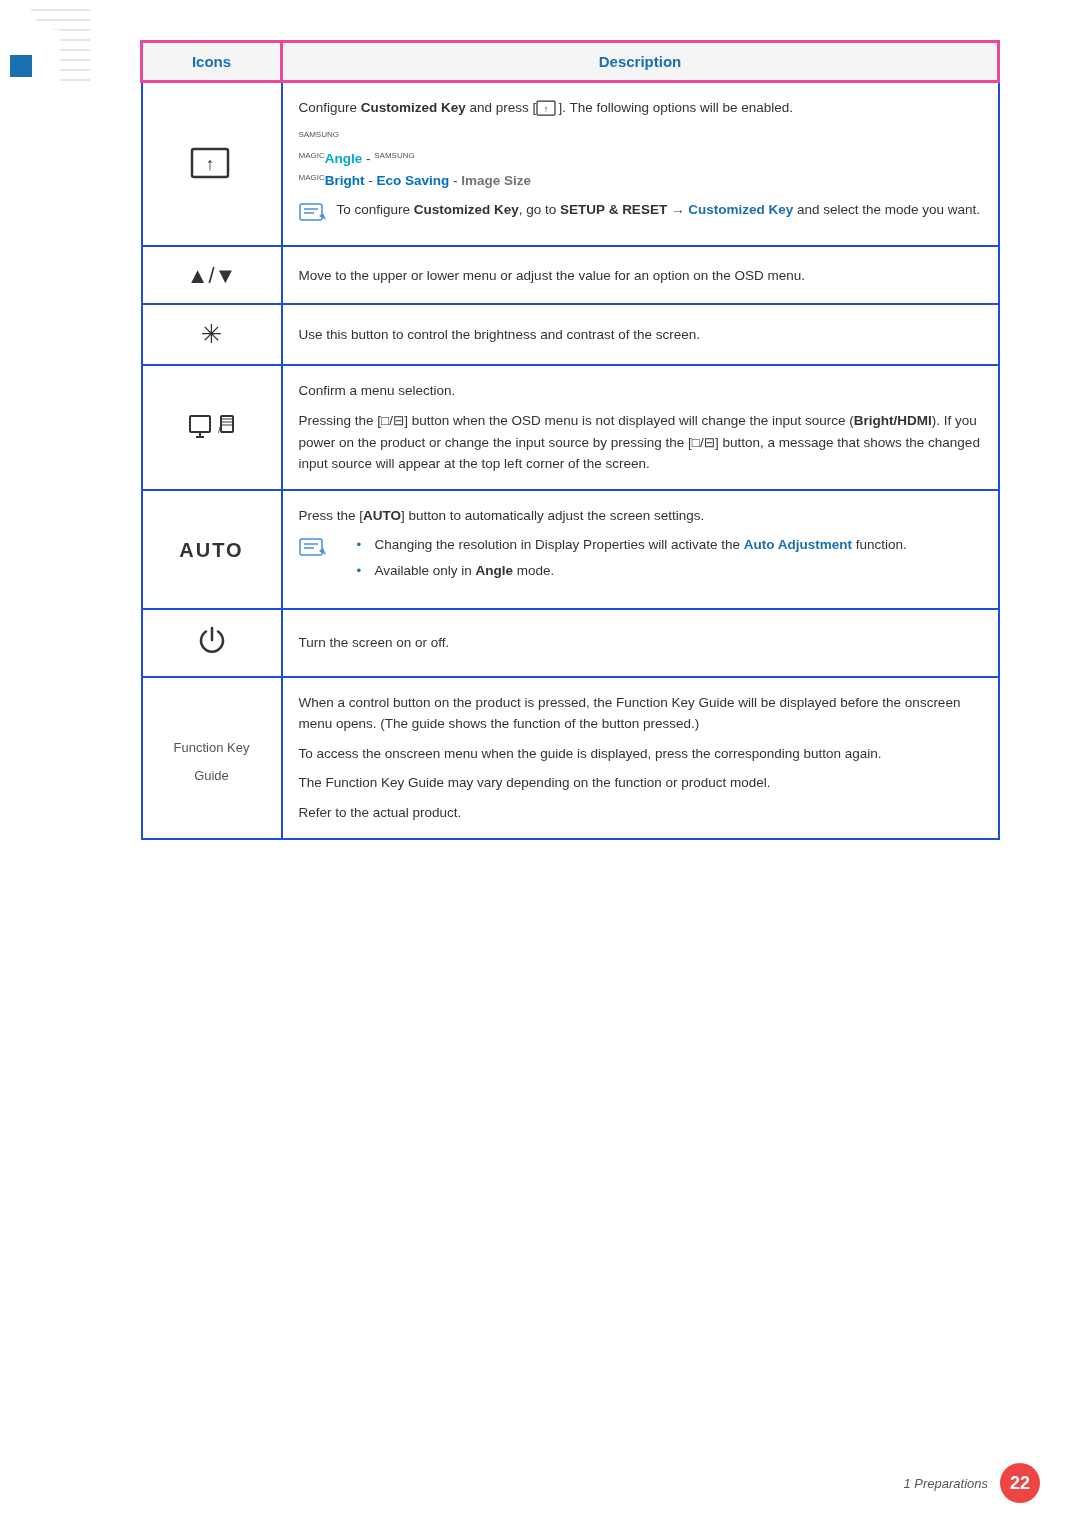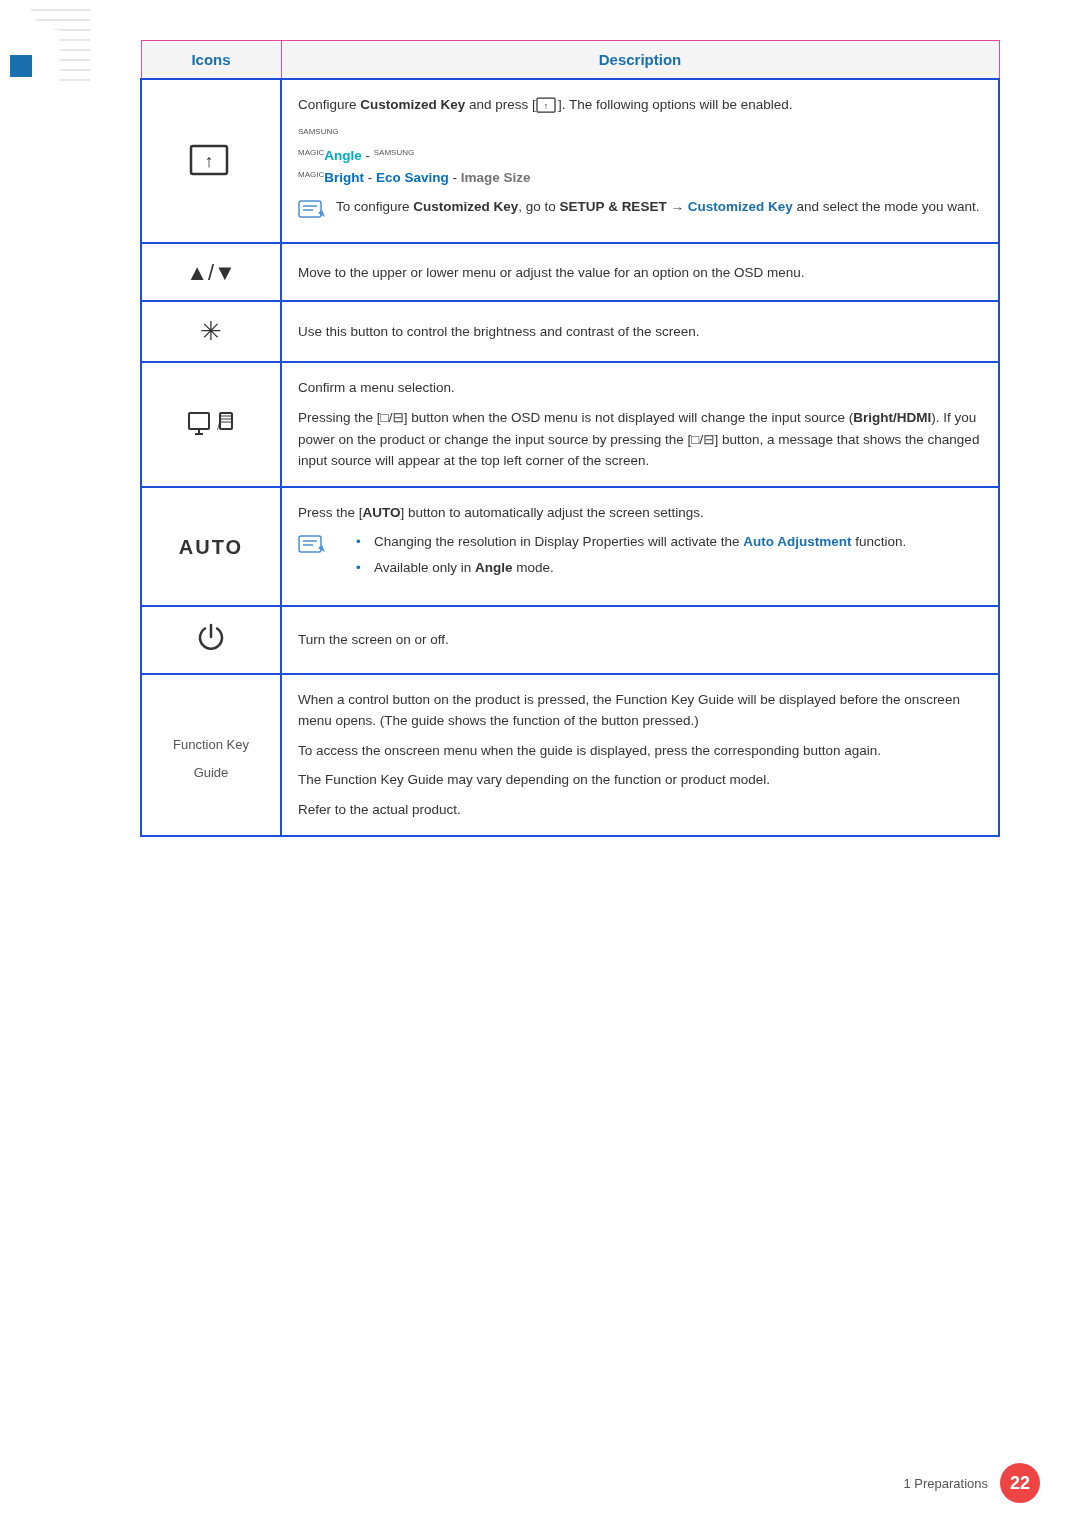--- a/index.html
+++ b/index.html
@@ -41,21 +41,21 @@
 
     
     .main-table {
       width: 100%;
       border-collapse: collapse;
       border: 1px solid #aaa;
     }
 
     .main-table th {
       background: #f5f5f5;
-      border: 1px solid #ec4899;
+      border: 3px solid #ec4899;
       padding: 10px 16px;
       text-align: center;
       font-weight: bold;
       color: #1a6faf;
       font-size: 15px;
     }
 
     .main-table td {
       border: 2px solid #1d4ed8;
       padding: 14px 16px;
@@ -131,20 +131,21 @@
       bottom: 24px;
       right: 40px;
       display: flex;
       align-items: center;
       gap: 12px;
     }
 
     .footer-text {
       font-size: 13px;
       color: #555;
+      font-style: italic;
     }
 
     .page-number {
       background: #ef4444;
       color: white;
       width: 40px;
       height: 40px;
       border-radius: 50%;
       display: flex;
       align-items: center;

